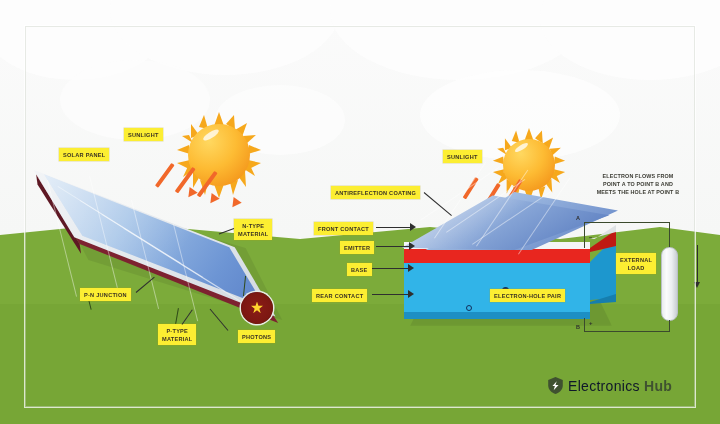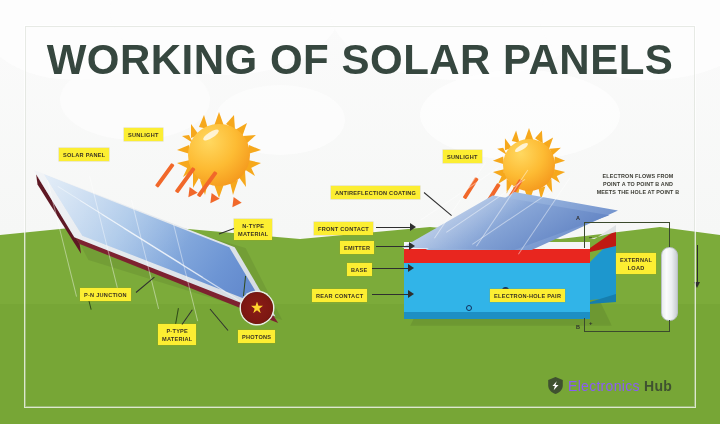--- a/index.html
+++ b/index.html
@@ -137,41 +137,40 @@
     border:1px solid #b9c0c4;box-sizing:border-box;}
   .ptlabel{position:absolute;color:#2e2e2e;font-size:5.5px;font-weight:bold;}
   .sign{position:absolute;color:#2e2e2e;font-size:6px;font-weight:bold;line-height:1;}
   .downarrow{position:absolute;background:#2f2f2f;width:1px;}
   .downhead{position:absolute;width:0;height:0;border-style:solid;
     border-width:6px 3.5px 0 3.5px;border-color:#2f2f2f transparent transparent transparent;}
 
   
   #logo{position:absolute;left:548px;top:377px;display:flex;align-items:center;gap:5px;}
   .logotext{font-size:14px;letter-spacing:.3px;}
-  .logotext .w1{color:#8b5cf6;text-align:right;}
+  .logotext .w1{color:#0f172a;text-align:right;}
   .logotext .w2{color:#3f5130;font-weight:bold;}
 </style>
 </head>
 <body>
 
 <div id="stage">
 
   <div class="sky"></div>
   <div class="cloud c1"></div>
   <div class="cloud c2"></div>
   <div class="cloud c3"></div>
   <div class="cloud c4"></div>
   <div class="cloud c5"></div>
   <div class="cloud c6"></div>
   <div class="cloud c7"></div>
   <div class="ground2"></div>
   <div class="ground"></div>
   <div class="groundshade"></div>
 
-  <div class="title">WORKING OF SOLAR PANELS</div>
 
   <div class="sun" style="left:176px;top:112px;width:86px;height:86px;">
     <svg class="sunray" width="86" height="86" viewBox="0 0 86 86" aria-hidden="true">
       <g fill="#f6a81c">
         <polygon points="43,0 48,14 38,14"></polygon>
           <polygon points="58,3 59,18 50,12"></polygon>
         <polygon points="71,11 66,25 59,18"></polygon>
           <polygon points="80,23 70,32 67,24"></polygon>
         <polygon points="85,38 72,42 73,33"></polygon>
           <polygon points="85,51 72,48 73,57"></polygon>

